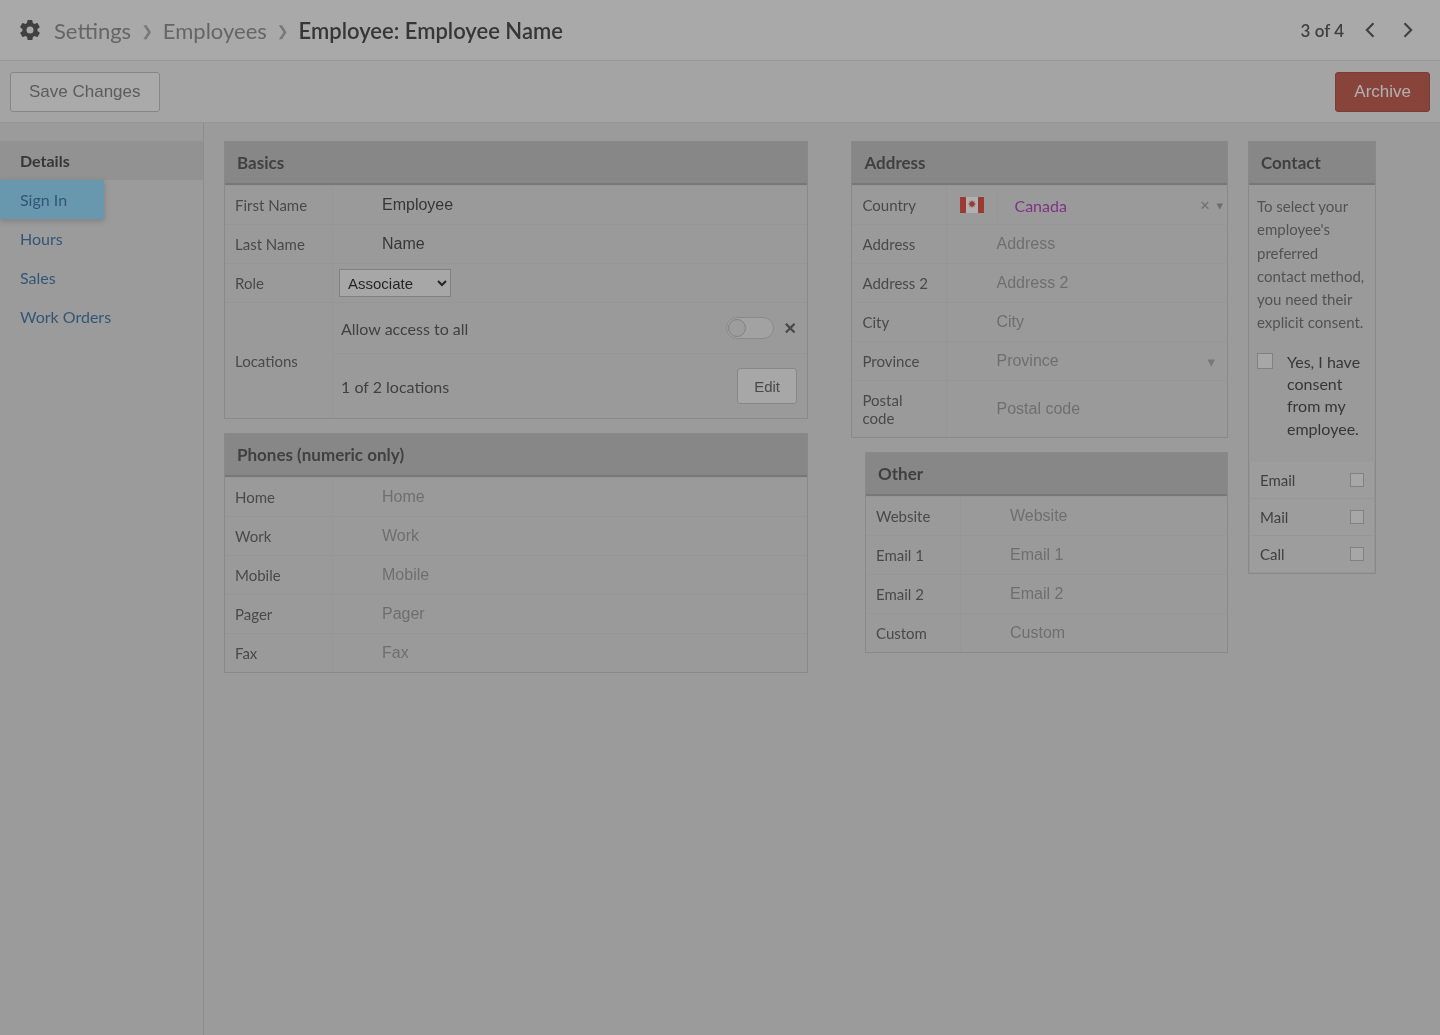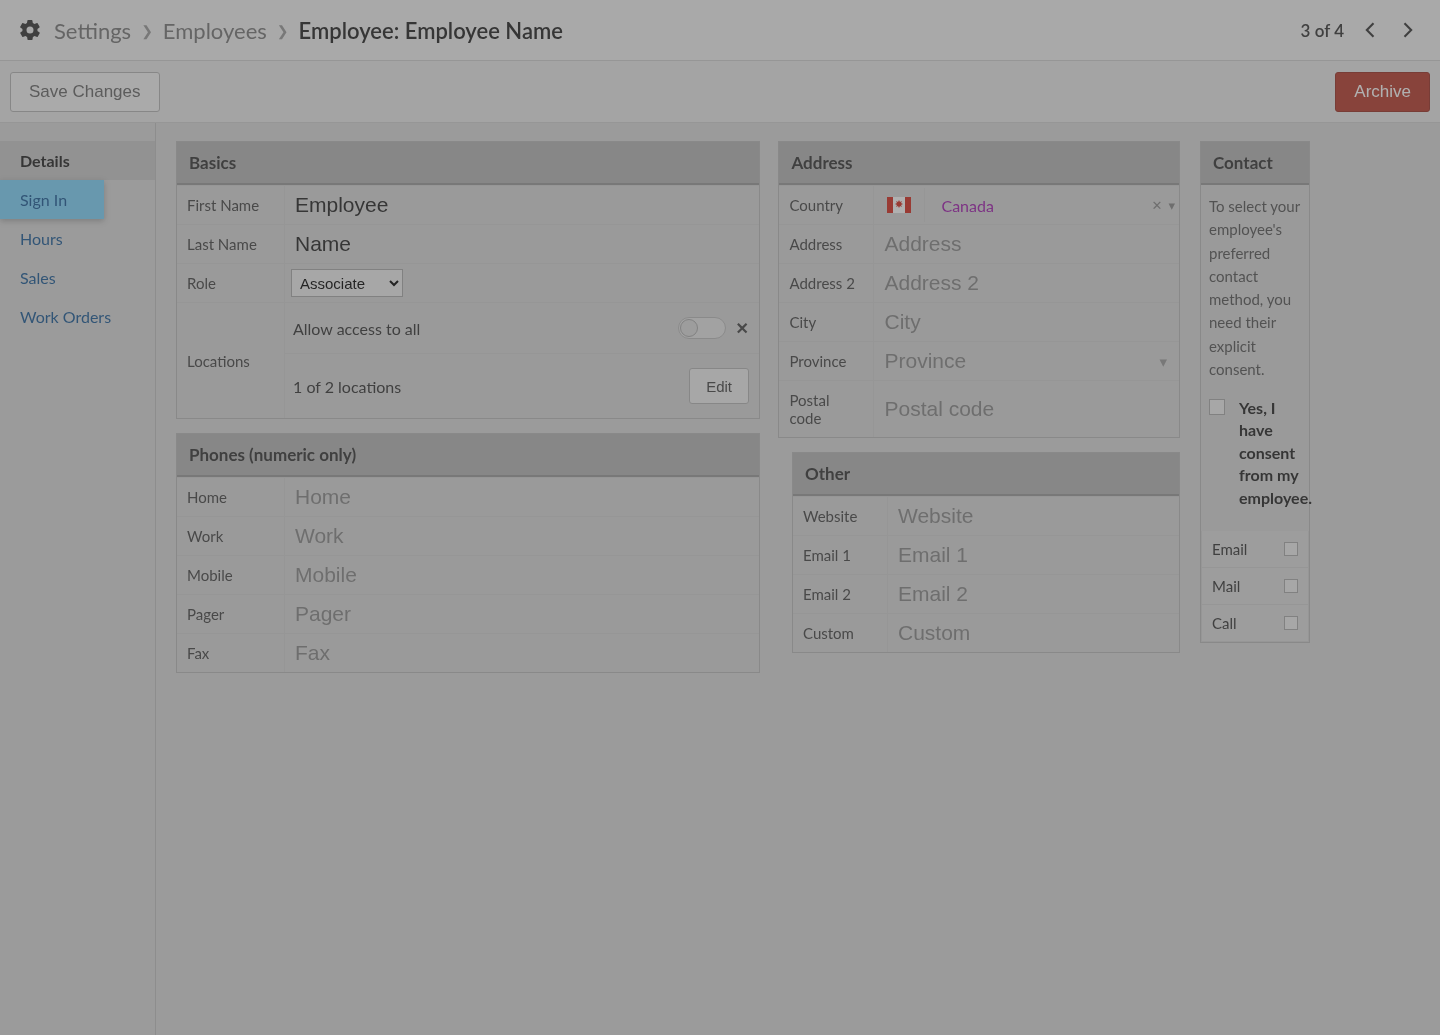--- a/index.html
+++ b/index.html
@@ -18,39 +18,39 @@
 .pager-text { font-size:17px; color:#333; font-weight:600; margin-right:6px; }
 .chev-btn { width:30px; height:42px; display:flex; align-items:center; justify-content:center; cursor:pointer; }
 .chev-btn svg { width:20px; height:28px; stroke:#333; stroke-width:2.5; fill:none; }
 
 .actionbar { height:62px; display:flex; align-items:center; padding:0 10px; background:#eaeaea; border-bottom:1px solid #d0d0d0;gap:32px; }
 .btn { height:40px; padding:0 18px; border:1px solid #b5b5b5; background:#f5f5f5; font-size:17px; color:#666; border-radius:3px; cursor:pointer; }
 .btn.archive { background:#b63a2b; color:#fff; border-color:#9a2f23; }
 .actionbar-spacer { flex:1; }
 
 .body { display:flex; height:calc(100% - 123px); background:#d9d9d9; }
-.sidebar { width:156px; border-right:1px solid #c0c0c0; padding-top:18px; }
+.sidebar { width:204px; border-right:1px solid #c0c0c0; padding-top:18px; }
 .side-item { display:block; padding:10px 20px; font-size:16px; color:#1a5a96; cursor:pointer; }
 .side-item.active { background:#c8c8c8; color:#222; font-weight:700; }
 .side-item.highlight { background:#7dd3fc; color:#1a5a96; box-shadow:0 2px 6px rgba(0,0,0,0.25); width:104px; }
 
 .main { flex:1; padding:18px 10px 18px 20px; display:flex; gap:20px; align-items:flex-start; overflow:hidden; }
 .col { display:flex; flex-direction:column; gap:14px; }
 .col-left { width:584px; }
 .col-mid { width:400px;align-items:flex-end; }
-.col-right { width:110px; }
+.col-right { width:128px; }
 
 .panel { border:1px solid #b8b8b8; background:#d8d8d8; }
 .panel-head { background:#b5b5b5; padding:10px 12px; font-size:17px; font-weight:700; color:#333; border-bottom:2px solid #999; }
 .frow { display:flex; align-items:stretch; border-top:1px solid #cfcfcf; }
 .frow:first-of-type { border-top:none; }
 .flabel { width:107px; padding:10px 10px; font-size:15px; color:#444; display:flex; align-items:center; flex-shrink:0; }
 .col-mid .flabel { width:94px; }
 .fval { flex:1; display:flex; align-items:center; padding:4px 6px; border-left:1px solid #cfcfcf; }
-.finput { flex:1; height:30px; border:none; background:transparent; font-size:21px; color:#333; padding:0 4px; outline:none; }
+.finput { flex:1; height:30px; border:none; background:transparent; font-size:16px; color:#333; padding:0 4px; outline:none;margin-left:39px; }
 .finput::placeholder { color:#888; }
 .finput.filled { color:#222; }
 select.role-select { width:112px; height:28px; border:1px solid #aaa; background:#eee; font-size:15px; padding:0 4px; }
 
 .loc-block { border-top:1px solid #cfcfcf; display:flex; }
 .loc-label { width:107px; padding:10px; display:flex; align-items:center; font-size:15px; color:#444; }
 .loc-body { flex:1; border-left:1px solid #cfcfcf; }
 .loc-row { display:flex; align-items:center; padding:14px 10px 14px 8px; border-bottom:1px solid #cfcfcf; }
 .loc-row:last-child { border-bottom:none; }
 .loc-text { flex:1; font-size:16px; color:#333; }
@@ -63,21 +63,21 @@
 .country-val { display:flex; align-items:center; flex:1; height:34px; }
 .flag { width:30px; height:20px; display:flex; align-items:center; justify-content:center; margin:0 10px; }
 .flag svg { width:24px; height:16px; }
 .country-name { flex:1; font-size:16px; color:#a21caf; padding-left:16px; border-left:1px solid #cfcfcf; height:100%; display:flex; align-items:center; }
 .country-ctrl { display:flex; align-items:center; gap:6px; margin-right:4px; }
 .country-ctrl span { color:#888; font-size:13px; }
 
 .contact-text { font-size:15px; color:#555; line-height:1.55; margin-bottom:16px; }
 .consent-row { display:flex; gap:14px; margin-bottom:12px; }
 .chk { width:16px; height:16px; border:1px solid #aaa; background:#eee; flex-shrink:0; margin-top:2px; }
-.consent-text { font-size:16px; font-weight:700; color:#222; line-height:1.4; }
+.consent-text { font-size:16px; font-weight:400; color:#222; line-height:1.4; }
 .method-row { display:flex; align-items:center; padding:9px 10px; border:1px solid #cfcfcf; border-top:none; background:#dcdcdc;gap:30px; }
 .method-row:first-of-type { border-top:1px solid #cfcfcf; }
 .method-row .chk { margin-left:auto; margin-top:0; width:14px; height:14px; }
 
 
 </style>
 </head>
 <body>
 
 <div class="topbar">

